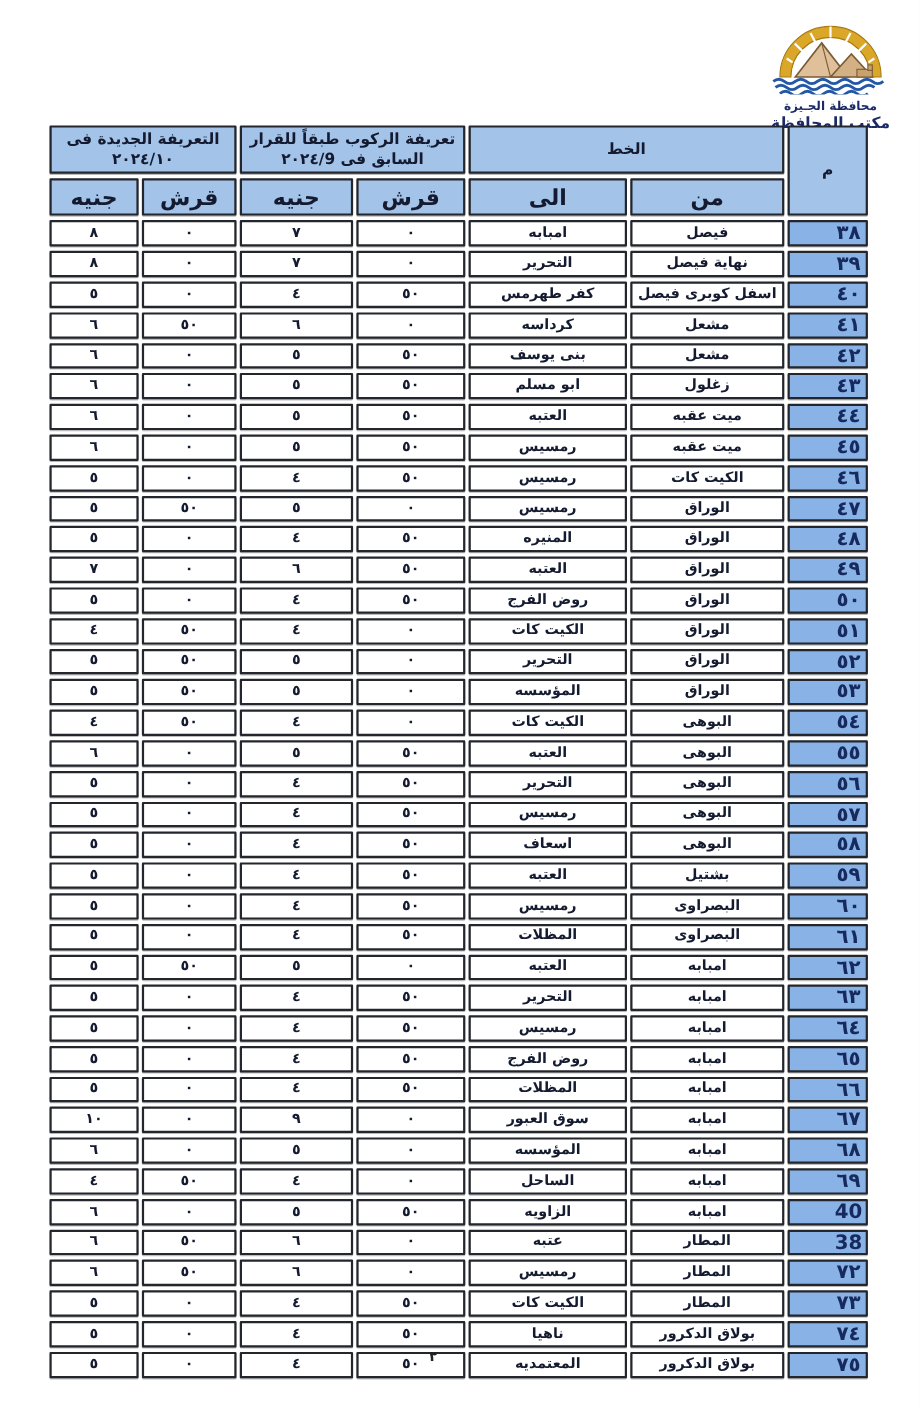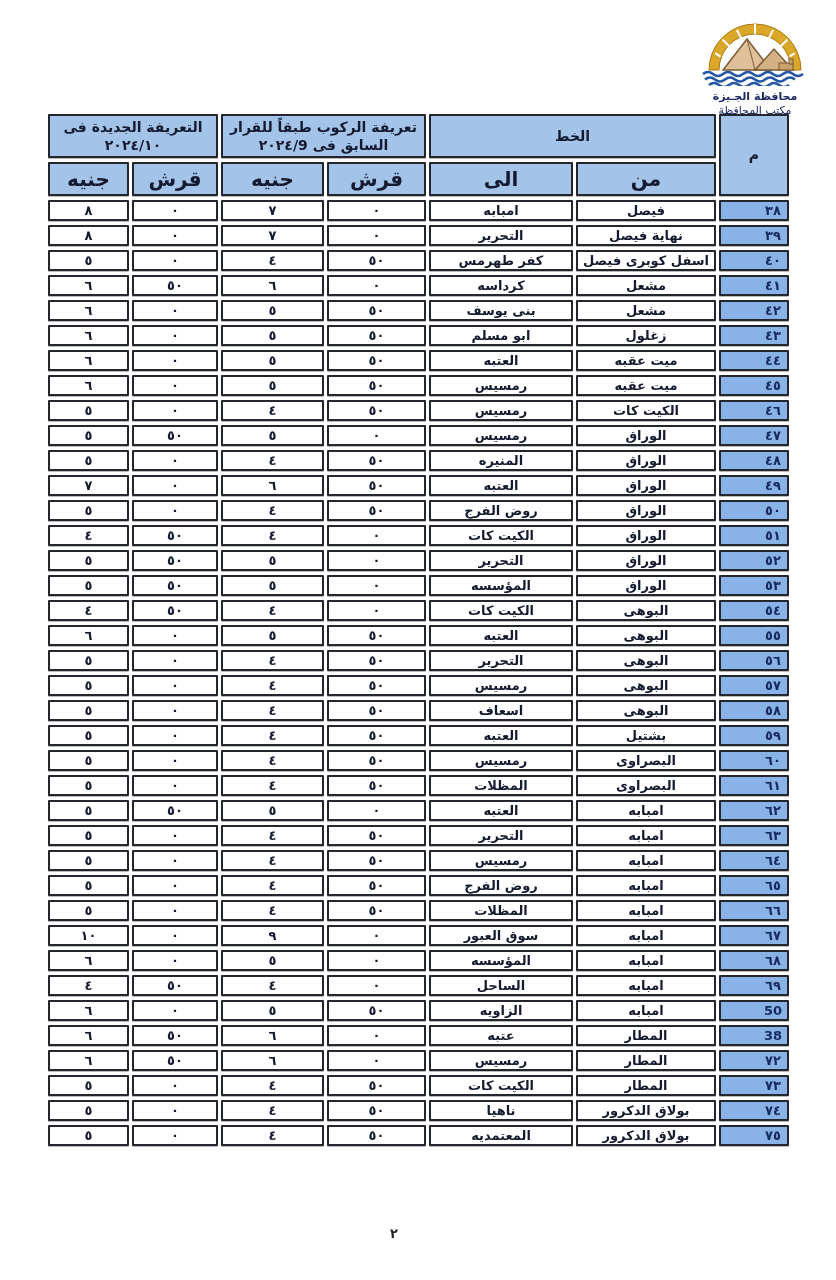--- a/index.html
+++ b/index.html
@@ -19,21 +19,21 @@
   .logo {
     position:absolute; top:14px; left:692px;
     width:126px; text-align:center;
     direction:rtl;
   }
   .logo-caption-1 {
     font-size:11px; font-weight:bold; color:#1b2a66;
     letter-spacing:0.5px; line-height:1.25;
   }
   .logo-caption-2 {
-    font-size:11px; font-weight:normal; color:#1b2a66;
+    font-size:14px; font-weight:bold; color:#1b2a66;
     line-height:1.25;
   }
   
   table.fare {
     position:absolute; top:110px; right:44px;
     border-collapse:separate; border-spacing:3px 4px;
     table-layout:fixed;
     direction:rtl;
   }
   table.fare th, table.fare td {
@@ -58,21 +58,21 @@
     height:21px;
     font-size:13px;
     padding:0 3px;
     line-height:1.1;
     white-space:nowrap;
     overflow:hidden;
   }
   table.fare td.m-cell {
     background:#89b2e6;
     color:#172a5e;
-    font-size:13px;
+    font-size:18px;
     padding-left:41px;
   }
   
   .footer {
     position:absolute; top:1192px; left:20px;
     direction:rtl;
     font-size:23px; font-weight:bold; color:#060606;
     letter-spacing:0px;
   }
   .page-number {
@@ -426,21 +426,21 @@
         <tr>
           <td class="m-cell">٦٩</td>
           <td>امبابه</td>
           <td>الساحل</td>
           <td>٠</td>
           <td>٤</td>
           <td>٥٠</td>
           <td>٤</td>
         </tr>
         <tr>
-          <td class="m-cell">50</td>
+          <td class="m-cell">40</td>
           <td>امبابه</td>
           <td>الزاويه</td>
           <td>٥٠</td>
           <td>٥</td>
           <td>٠</td>
           <td>٦</td>
         </tr>
         <tr>
           <td class="m-cell">38</td>
           <td>المطار</td>

